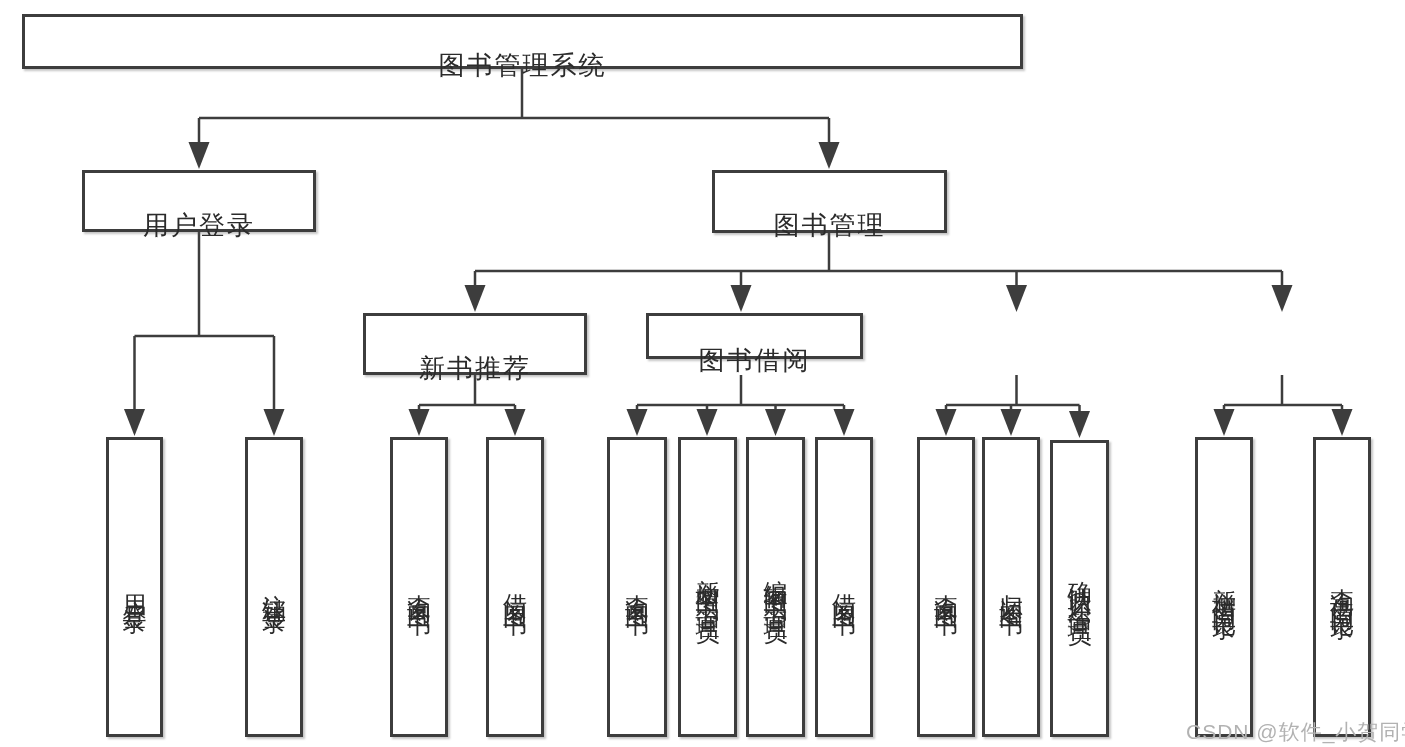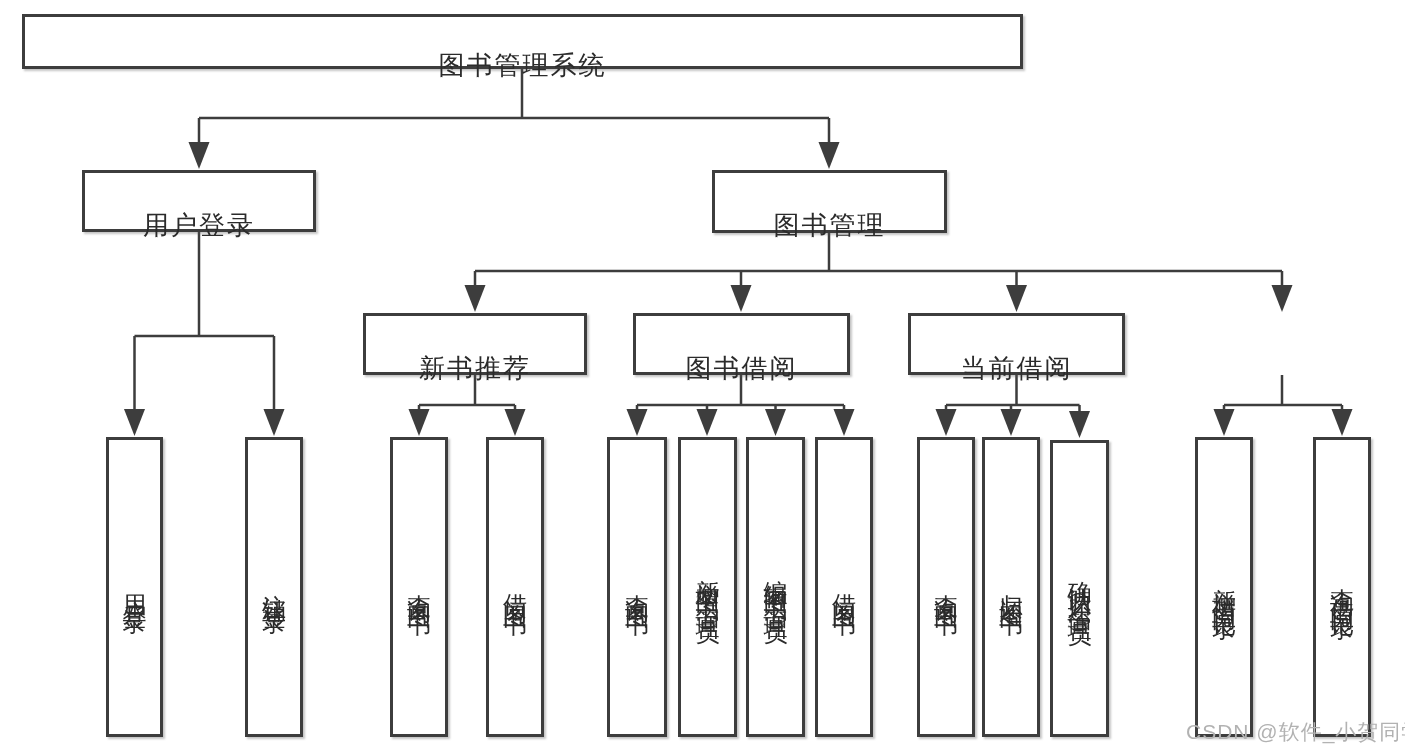--- a/index.html
+++ b/index.html
@@ -109,25 +109,22 @@
   <div class="node h" style="left:82px;top:170px;width:234px;height:62px">
     <span class="lbl">用户登录</span>
   </div>
   <div class="node h" style="left:363px;top:313px;width:224px;height:62px">
     <span class="lbl">新书推荐</span>
   </div>
 
   <div class="node h" style="left:712px;top:170px;width:235px;height:63px">
     <span class="lbl">图书管理</span>
   </div>
-  <div class="node h" style="left:633px;top:313px;width:217px;height:62px">
+  <div class="node h" style="left:646px;top:313px;width:217px;height:46px">
     <span class="lbl">图书借阅</span>
-  </div>
-  <div class="node h" style="left:908px;top:313px;width:217px;height:62px">
-    <span class="lbl">当前借阅</span>
   </div>
 
   <div class="node v" style="left:106px;top:437px;width:57px;height:300px">
     <span class="lbl">用户登录</span>
   </div>
   <div class="node v" style="left:245px;top:437px;width:58px;height:300px">
     <span class="lbl">注销登录</span>
   </div>
 
   <div class="node v" style="left:390px;top:437px;width:58px;height:300px">

